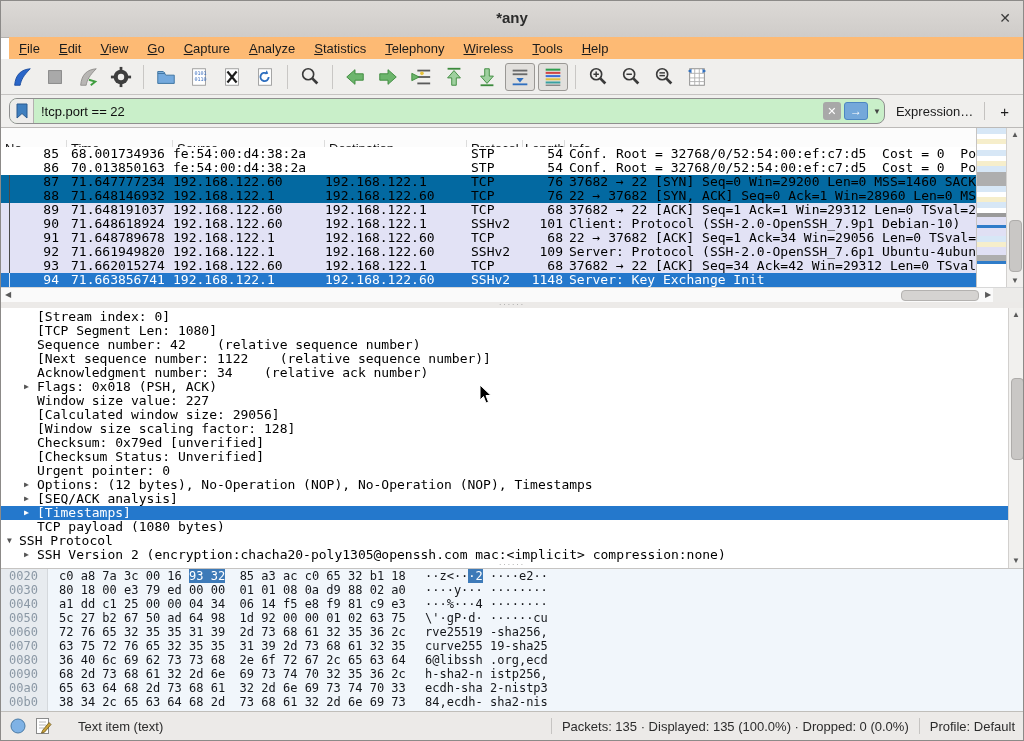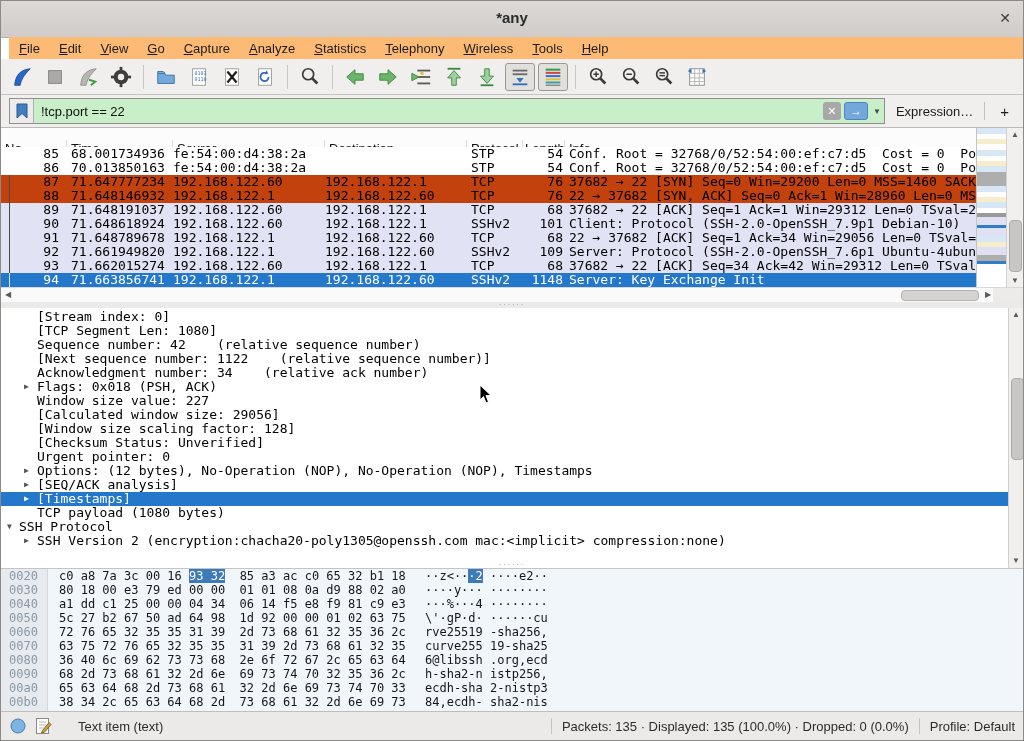--- a/index.html
+++ b/index.html
@@ -17,21 +17,21 @@
   
   .toolbar{position:absolute;left:0;top:58px;width:100%;height:36px;background:#f0efed;
     border-bottom:1px solid #c6c4c2;display:flex;align-items:center;gap:3px;padding-left:6px;box-sizing:border-box;}
   .tbtn{width:30px;height:28px;border:1px solid transparent;background:transparent;border-radius:3px;
     display:flex;align-items:center;justify-content:center;padding:0;}
   .tbtn.pressed{border:1px solid #9a9895;background:#e2e0dd;}
   .tsep{width:1px;height:24px;background:#c9c7c5;margin:0 4px;}
   
   .filterbar{position:absolute;left:0;top:94px;width:100%;height:33px;background:#f0efed;
     border-bottom:1px solid #bcbab8;display:flex;align-items:center;padding:0 8px;gap:9px;box-sizing:border-box;}
-  .filter-box{flex:1;height:24px;border:1px solid #8f8f8f;border-radius:0;background:#c9efc9;
+  .filter-box{flex:1;height:24px;border:1px solid #8f8f8f;border-radius:8px;background:#c9efc9;
     display:flex;align-items:center;overflow:hidden;}
   .bookmark{width:24px;height:100%;background:#edecea;border:none;border-right:1px solid #b3b1af;
     display:flex;align-items:center;justify-content:center;padding:0;}
   .filter-text{flex:1;padding-left:7px;font-size:13px;color:#101010;white-space:pre;}
   .fclear{width:18px;height:18px;border:none;border-radius:3px;background:#a8a8a8;color:#fff;
     font-size:11px;line-height:18px;text-align:center;margin-right:3px;padding:0;}
   .fapply{width:24px;height:18px;border:1px solid #4c86c2;border-radius:3px;background:#74a8da;color:#fff;
     font-size:12px;line-height:16px;text-align:center;margin-right:2px;padding:0;}
   .fcaret{width:14px;font-size:8px;color:#444;text-align:center;}
   .expr{background:none;border:none;font-size:13px;color:#1c1c1c;padding:0 2px;}
@@ -49,21 +49,21 @@
   .c0{flex:0 0 66px;text-align:right;padding-right:8px;}
   .hc.c0{text-align:left;}
   .c1{flex:0 0 106px;padding-left:4px;}
   .c2{flex:0 0 152px;}
   .c3{flex:0 0 142px;}
   .c4{flex:0 0 56px;padding-left:4px;}
   .c5{flex:0 0 42px;text-align:right;padding-right:2px;}
   .hc.c5{text-align:right;padding-left:2px;}
   .c6{flex:1;padding-left:4px;}
   .s-plain{background:#ffffff;}
-  .s-gray{background:#c2410c;align-items:flex-end;}
+  .s-gray{background:#0369a1;align-items:flex-end;}
   .s-lavender{background:#e2e2f5;align-items:flex-end;}
   .s-selected{background:#2478cc;color:#fff;}
   .tick{position:absolute;left:8px;top:0;bottom:0;width:1px;background:#4a4a4a;}
   .s-selected .tick{background:#dce9f7;}
   .minimap{position:absolute;right:16px;top:0;width:30px;height:160px;background:#fff;
     border-left:1px solid #c6c4c2;overflow:hidden;}
   .vscroll{position:absolute;right:0;top:0;width:16px;height:160px;background:#f1f0ee;border-left:1px solid #d2d0ce;}
   .varrow{position:absolute;left:0;width:100%;height:14px;font-size:8px;color:#5a5a5a;text-align:center;line-height:14px;}
   .vthumb{position:absolute;left:2px;width:11px;border-radius:4px;background:#c9c7c5;border:1px solid #aeacaa;}
   .hscroll{position:absolute;left:0;bottom:0;height:14px;width:994px;background:#fafafa;border-top:1px solid #d8d8d8;}
@@ -447,20 +447,21 @@
   <div class="details">
       <div class="dline"><span class="dtext i2">[Stream index: 0]</span></div>
       <div class="dline"><span class="dtext i2">[TCP Segment Len: 1080]</span></div>
       <div class="dline"><span class="dtext i2">Sequence number: 42    (relative sequence number)</span></div>
       <div class="dline"><span class="dtext i2">[Next sequence number: 1122    (relative sequence number)]</span></div>
       <div class="dline"><span class="dtext i2">Acknowledgment number: 34    (relative ack number)</span></div>
       <div class="dline"><span class="darr i2">▶</span><span class="dtext i2">Flags: 0x018 (PSH, ACK)</span></div>
       <div class="dline"><span class="dtext i2">Window size value: 227</span></div>
       <div class="dline"><span class="dtext i2">[Calculated window size: 29056]</span></div>
       <div class="dline"><span class="dtext i2">[Window size scaling factor: 128]</span></div>
+      <div class="dline"><span class="dtext i2">Checksum: 0x79ed [unverified]</span></div>
       <div class="dline"><span class="dtext i2">[Checksum Status: Unverified]</span></div>
       <div class="dline"><span class="dtext i2">Urgent pointer: 0</span></div>
       <div class="dline"><span class="darr i2">▶</span><span class="dtext i2">Options: (12 bytes), No-Operation (NOP), No-Operation (NOP), Timestamps</span></div>
       <div class="dline"><span class="darr i2">▶</span><span class="dtext i2">[SEQ/ACK analysis]</span></div>
       <div class="dline dsel"><span class="darr i2">▶</span><span class="dtext i2">[Timestamps]</span></div>
       <div class="dline"><span class="dtext i2">TCP payload (1080 bytes)</span></div>
       <div class="dline"><span class="darr i1">▼</span><span class="dtext i1">SSH Protocol</span></div>
       <div class="dline"><span class="darr i2">▶</span><span class="dtext i2">SSH Version 2 (encryption:chacha20-poly1305@openssh.com mac:&lt;implicit&gt; compression:none)</span></div>
     </div>
   <div class="dscroll">

